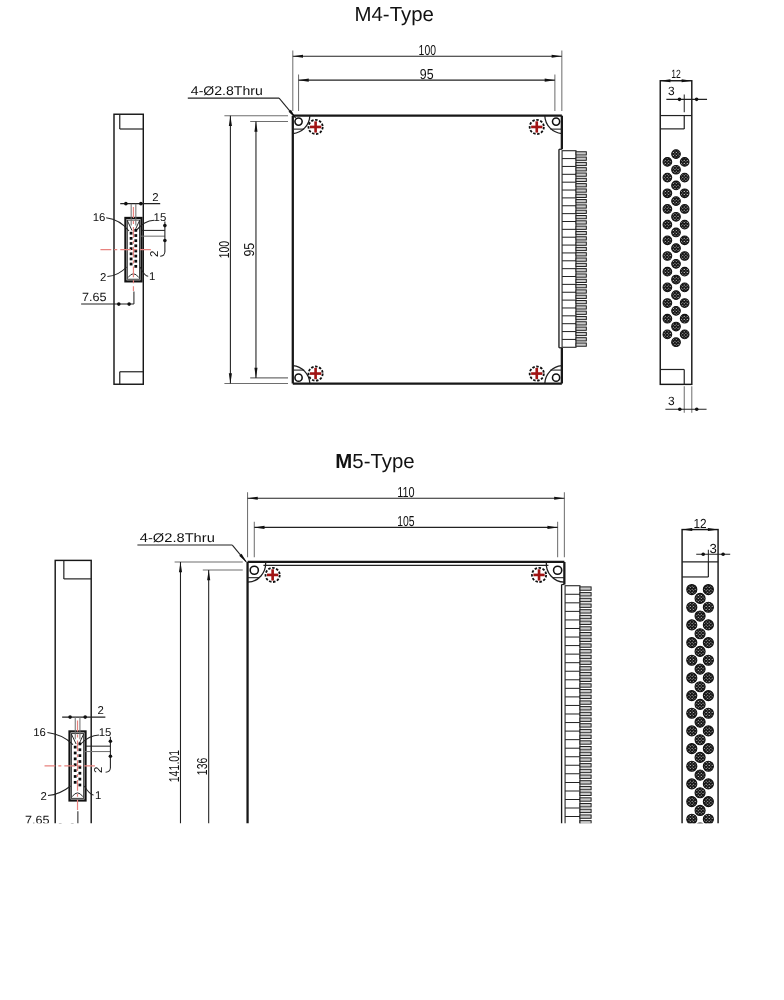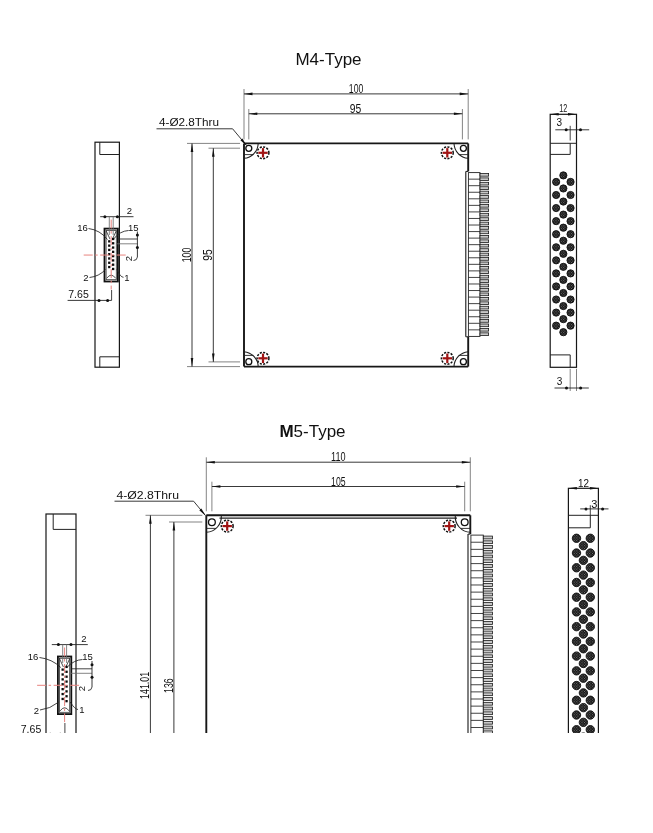--- a/index.html
+++ b/index.html
@@ -1,16 +1,16 @@
 <!DOCTYPE html>
 <html><head>
 <meta charset="utf-8">
 <style>
   html,body { margin:0; padding:0; background:#ffffff; }
-  #wrap { position:relative; width:653px; height:686px; background:#fff; overflow:hidden; transform:translateZ(0); will-change:transform;margin-top:47px; }
+  #wrap { position:relative; width:653px; height:686px; background:#fff; overflow:hidden; transform:translateZ(0); will-change:transform; }
 </style>
 </head>
 <body>
 <div id="wrap">
 <svg width="653" height="833" viewBox="0 0 653 833">
 <defs>
   <pattern id="ph" width="2.6" height="2.6" patternUnits="userSpaceOnUse">
     <rect width="2.6" height="2.6" fill="#141414"></rect>
     <circle cx="0.8" cy="0.9" r="0.42" fill="#fff"></circle>
     <circle cx="2.1" cy="2.2" r="0.36" fill="#fff"></circle>

